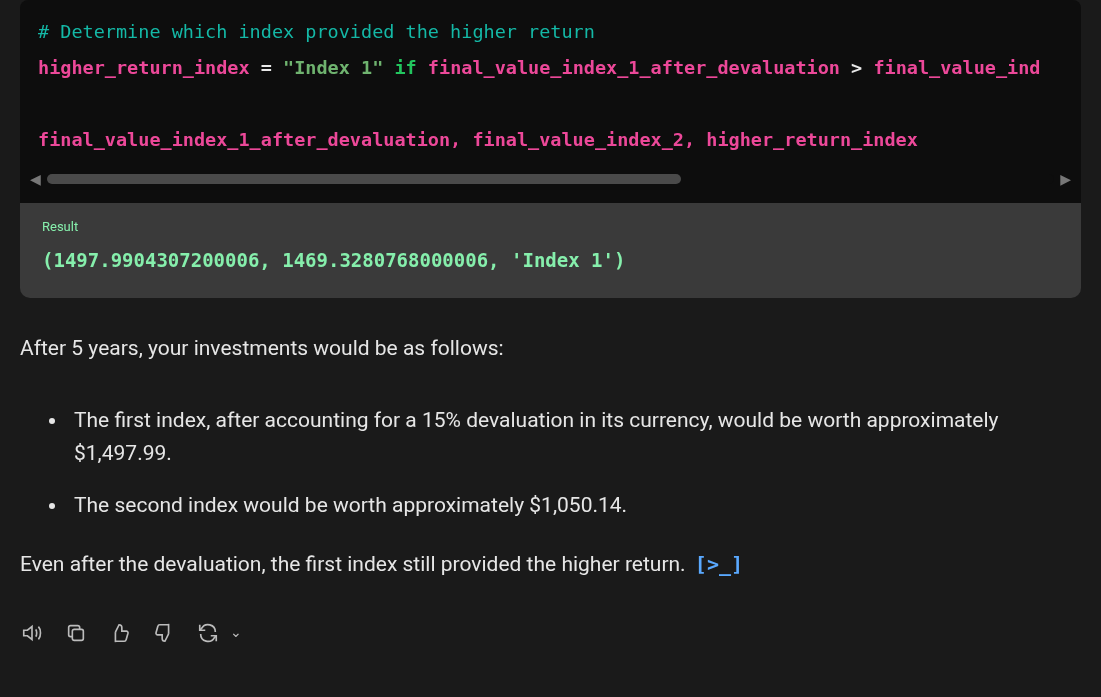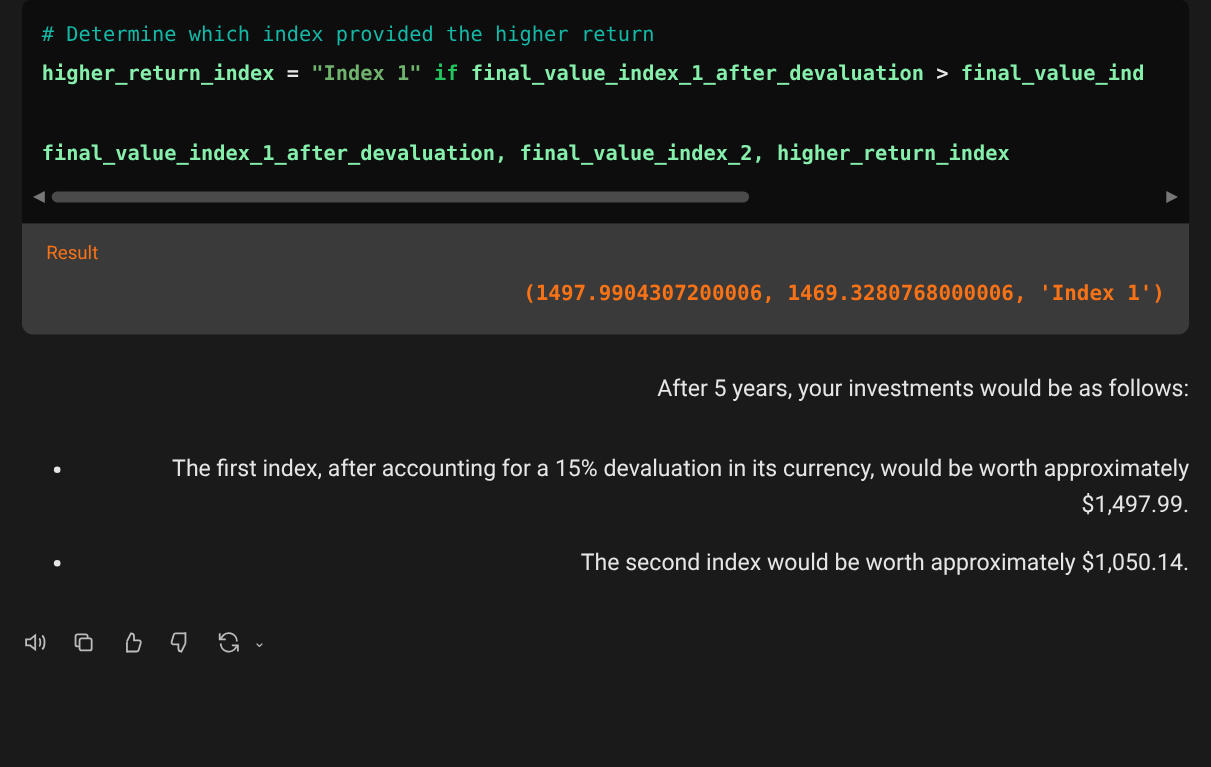--- a/index.html
+++ b/index.html
@@ -24,21 +24,21 @@
   .code-content {
     font-family: "Consolas", "Menlo", monospace;
     font-size: 18.5px;
     white-space: pre;
     overflow-x: hidden;
     overflow-y: hidden;
     padding: 0 18px 10px 18px;
     line-height: 1.95;
   }
   .tok-comment { color: #14b8a6; }
-  .tok-var     { color: #86efac; font-weight: 600; }
+  .tok-var     { color: #ec4899; font-weight: 600; }
   .tok-op      { color: #e8e8e8; font-weight: 600; }
   .tok-str     { color: #6fb36f; font-weight: 600; }
   .tok-kw      { color: #22c55e; font-weight: 600; }
 
   .hscroll {
     display: flex;
     align-items: center;
     gap: 6px;
     padding: 0 10px 4px 10px;
   }
@@ -60,39 +60,37 @@
     border-radius: 5px;
   }
 
   .result-block {
     background: #3a3a3a;
     margin: 0 20px;
     border-radius: 0 0 10px 10px;
     padding: 14px 22px 22px 22px;
   }
   .result-label {
-    color: #f97316;
-    font-size: 17px;
+    color: #86efac;
+    font-size: 13px;
     margin-bottom: 8px;
   }
   .result-text {
     font-family: "Consolas", "Menlo", monospace;
     font-size: 19px;
-    color: #f97316;
+    color: #86efac;
     font-weight: 600;
     white-space: pre;
-    text-align: right;
   }
 
   .prose {
     padding: 34px 20px 0 20px;
     color: #e6e6e6;
     font-size: 21px;
     line-height: 1.55;
-    text-align: right;
   }
   .prose p { margin-bottom: 22px; }
   .prose ul { list-style: disc; padding-left: 48px; margin-bottom: 26px; margin-top: 40px; }
   .prose li { margin-bottom: 20px; padding-left: 6px; }
 
   .code-link {
     color: #5aa9ff;
     font-family: "Consolas","Menlo",monospace;
     font-size: 20px;
     font-weight: 600;
@@ -140,20 +138,24 @@
   <div class="result-label">Result</div>
   <div class="result-text">(1497.9904307200006, 1469.3280768000006, 'Index 1')</div>
 </div>
 
 <div class="prose">
   <p>After 5 years, your investments would be as follows:</p>
   <ul>
     <li>The first index, after accounting for a 15% devaluation in its currency, would be worth approximately $1,497.99.</li>
     <li>The second index would be worth approximately $1,050.14.</li>
   </ul>
+  <p>
+    <span>Even after the devaluation, the first index still provided the higher return.</span>
+    <span class="code-link">[&gt;_]</span>
+  </p>
 </div>
 
 <div class="action-bar">
   <div class="action-btn">
     <svg viewBox="0 0 24 24">
       <path d="M3 9v6h4l5 4V5L7 9H3z"></path>
       <path d="M16 8c1.5 1.5 1.5 6.5 0 8"></path>
       <path d="M19 5c3 3 3 11 0 14"></path>
     </svg>
   </div>

